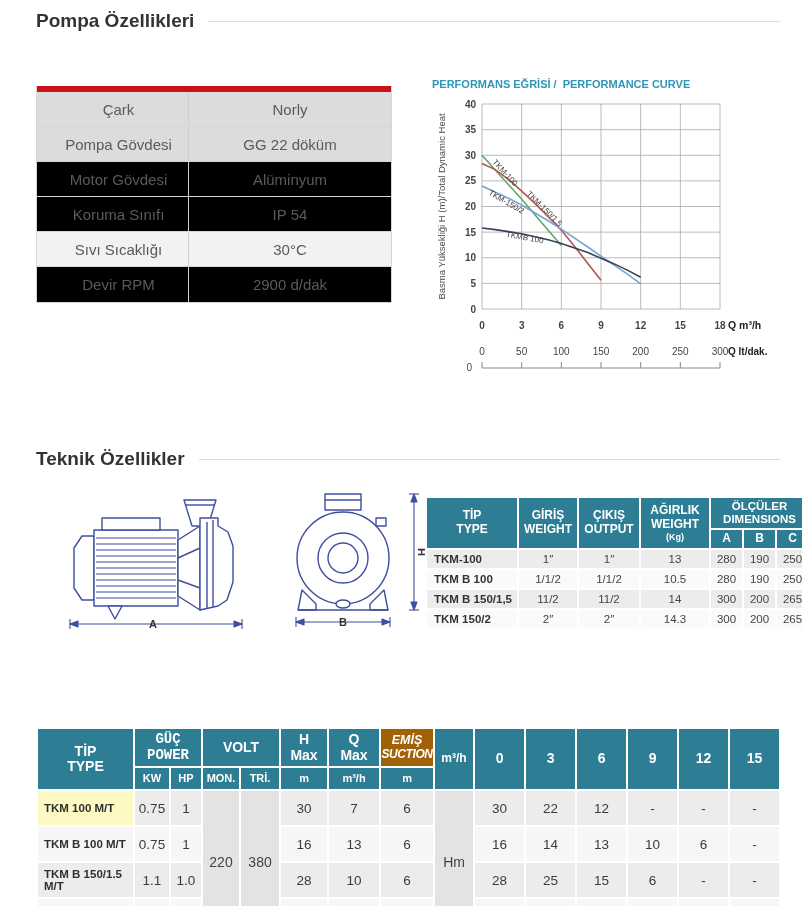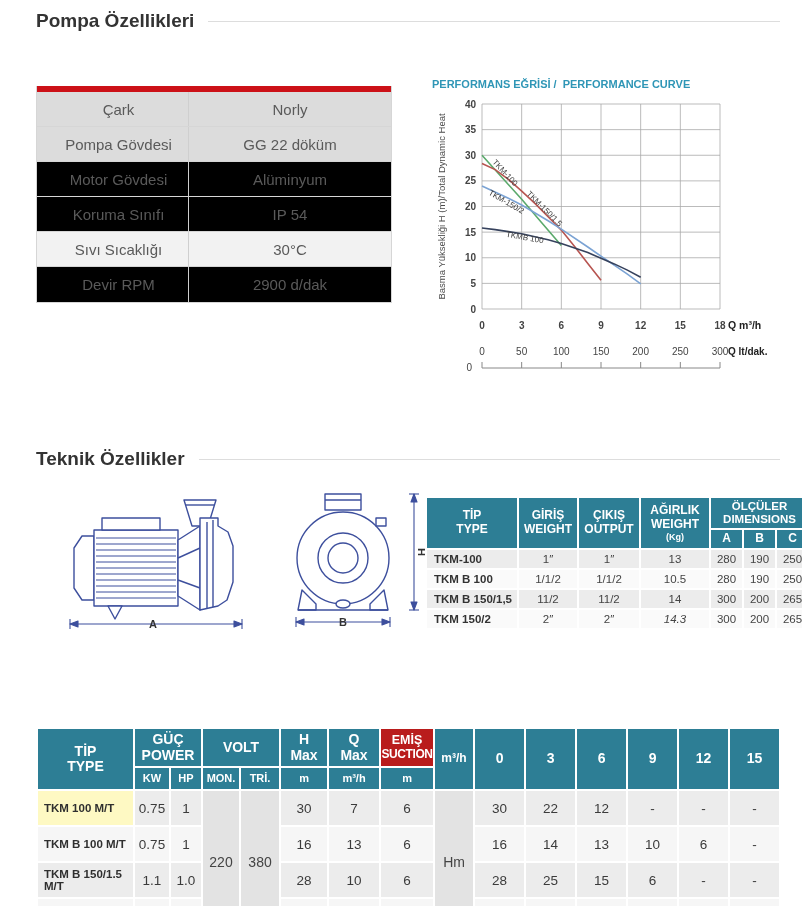--- a/index.html
+++ b/index.html
@@ -300,21 +300,21 @@
           <td style="background: rgb(236, 236, 236);">11/2</td>
           <td style="background: rgb(236, 236, 236);">14</td>
           <td style="background: rgb(236, 236, 236);">300</td>
           <td style="background: rgb(236, 236, 236);">200</td>
           <td style="background: rgb(236, 236, 236);">265</td>
         </tr>
         <tr>
           <td class="tname" style="background: rgb(250, 250, 250);">TKM 150/2</td>
           <td style="background: rgb(250, 250, 250);">2″</td>
           <td style="background: rgb(250, 250, 250);">2″</td>
-          <td style="background: rgb(250, 250, 250); font-style: italic;">14.3</td>
+          <td style="background: rgb(250, 250, 250);">14.3</td>
           <td style="background: rgb(250, 250, 250);">300</td>
           <td style="background: rgb(250, 250, 250);">200</td>
           <td style="background: rgb(250, 250, 250);">265</td>
         </tr>
       </tbody>
   </table>
 
   <table class="perf">
     <colgroup>
       <col style="width:97px">
@@ -327,34 +327,34 @@
         <col style="width:54px">
         <col style="width:40px">
       <col span="6" style="width:51px">
     </colgroup>
     <thead>
       <tr class="hr1" id="perf-hr1">
         <th rowspan="2" class="hmain" style="background: rgb(45, 126, 149);">
           <div>TİP</div>
           <div>TYPE</div>
           </th>
-        <th colspan="2" class="hmain" style="background: rgb(45, 126, 149);">
+        <th colspan="2" class="hmain" style="background: rgb(45, 126, 149); font-family: Liberation Mono, monospace;">
           <div>GÜÇ</div>
           <div>POWER</div>
           </th>
         <th colspan="2" class="hmain" style="background: rgb(45, 126, 149);">VOLT</th>
         <th class="hmain" style="background: rgb(45, 126, 149);">
           <div>H</div>
           <div>Max</div>
           </th>
         <th class="hmain" style="background: rgb(45, 126, 149);">
           <div>Q</div>
           <div>Max</div>
           </th>
-        <th style="background: #b91c1c;">
+        <th style="background: #a16207; font-style: italic;">
           <div style="font-size:12.5px">EMİŞ</div>
           <div class="sucsm">SUCTION</div>
           </th>
         <th rowspan="2" style="font-size: 12px; background: rgb(45, 126, 149);">m³/h</th>
       <th rowspan="2" class="hmain" style="background: rgb(45, 126, 149);">0</th>
           <th rowspan="2" class="hmain" style="background: rgb(45, 126, 149);">3</th>
           <th rowspan="2" class="hmain" style="background: rgb(45, 126, 149);">6</th>
           <th rowspan="2" class="hmain" style="background: rgb(45, 126, 149);">9</th>
           <th rowspan="2" class="hmain" style="background: rgb(45, 126, 149);">12</th>
           <th rowspan="2" class="hmain" style="background: rgb(45, 126, 149);">15</th>

